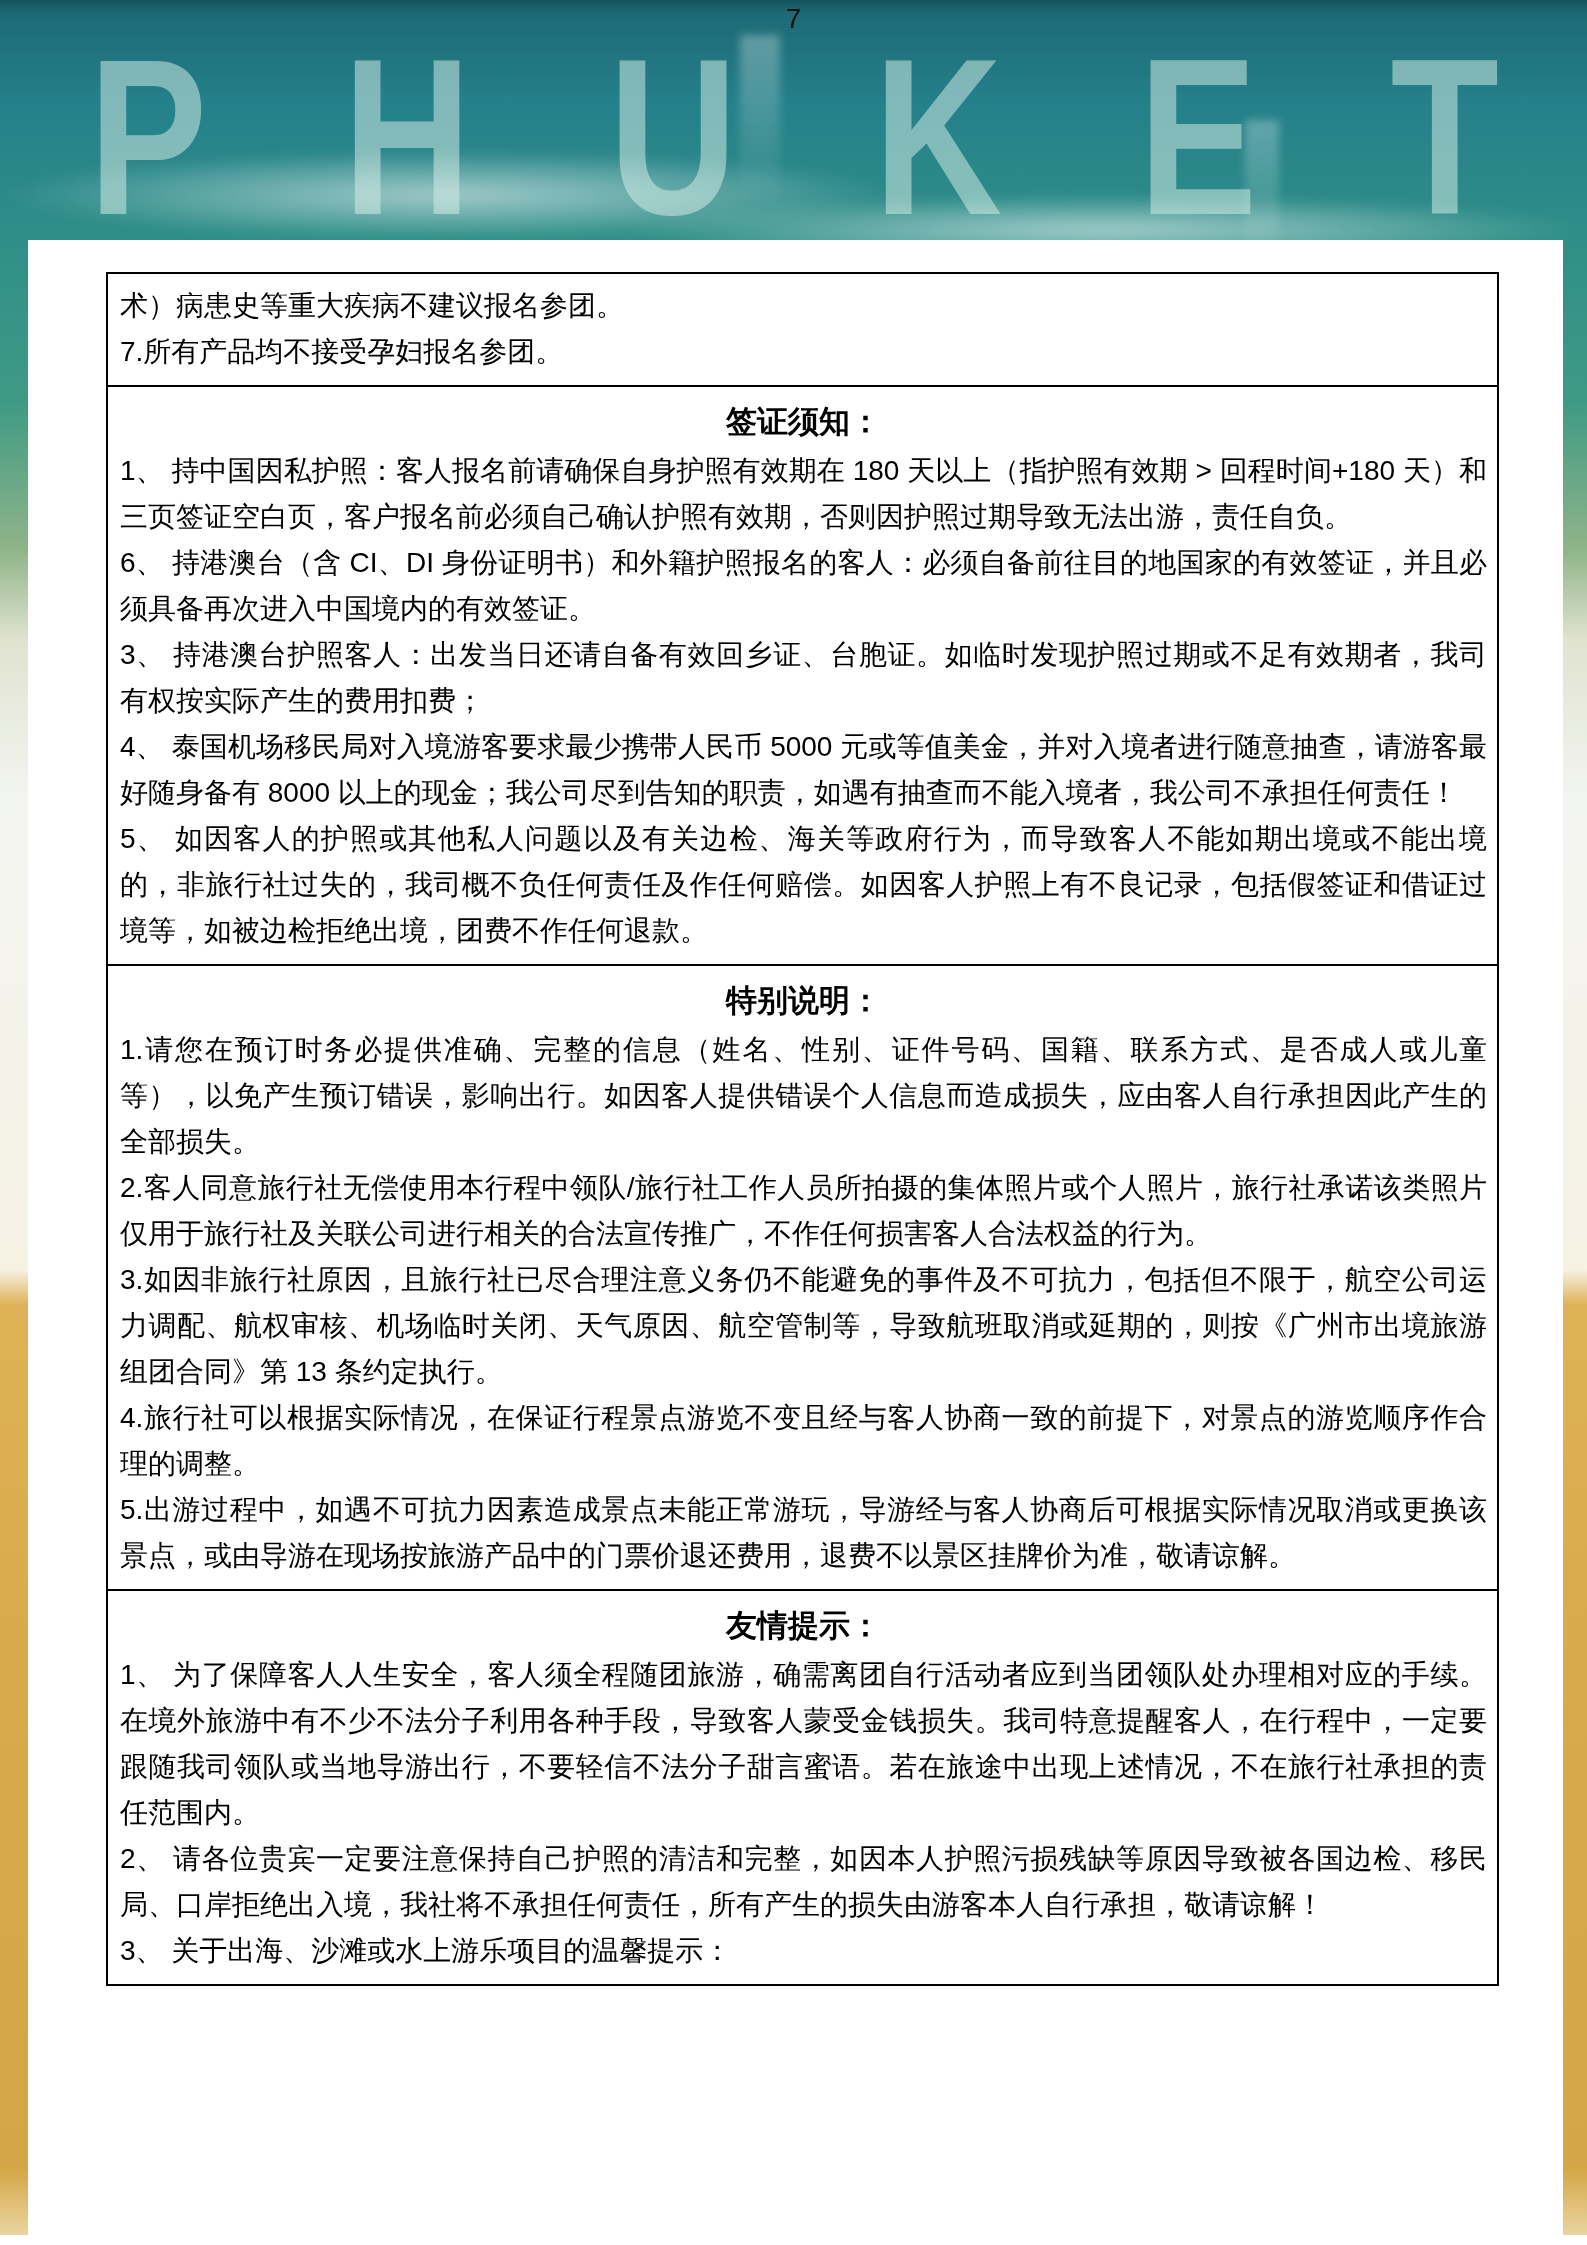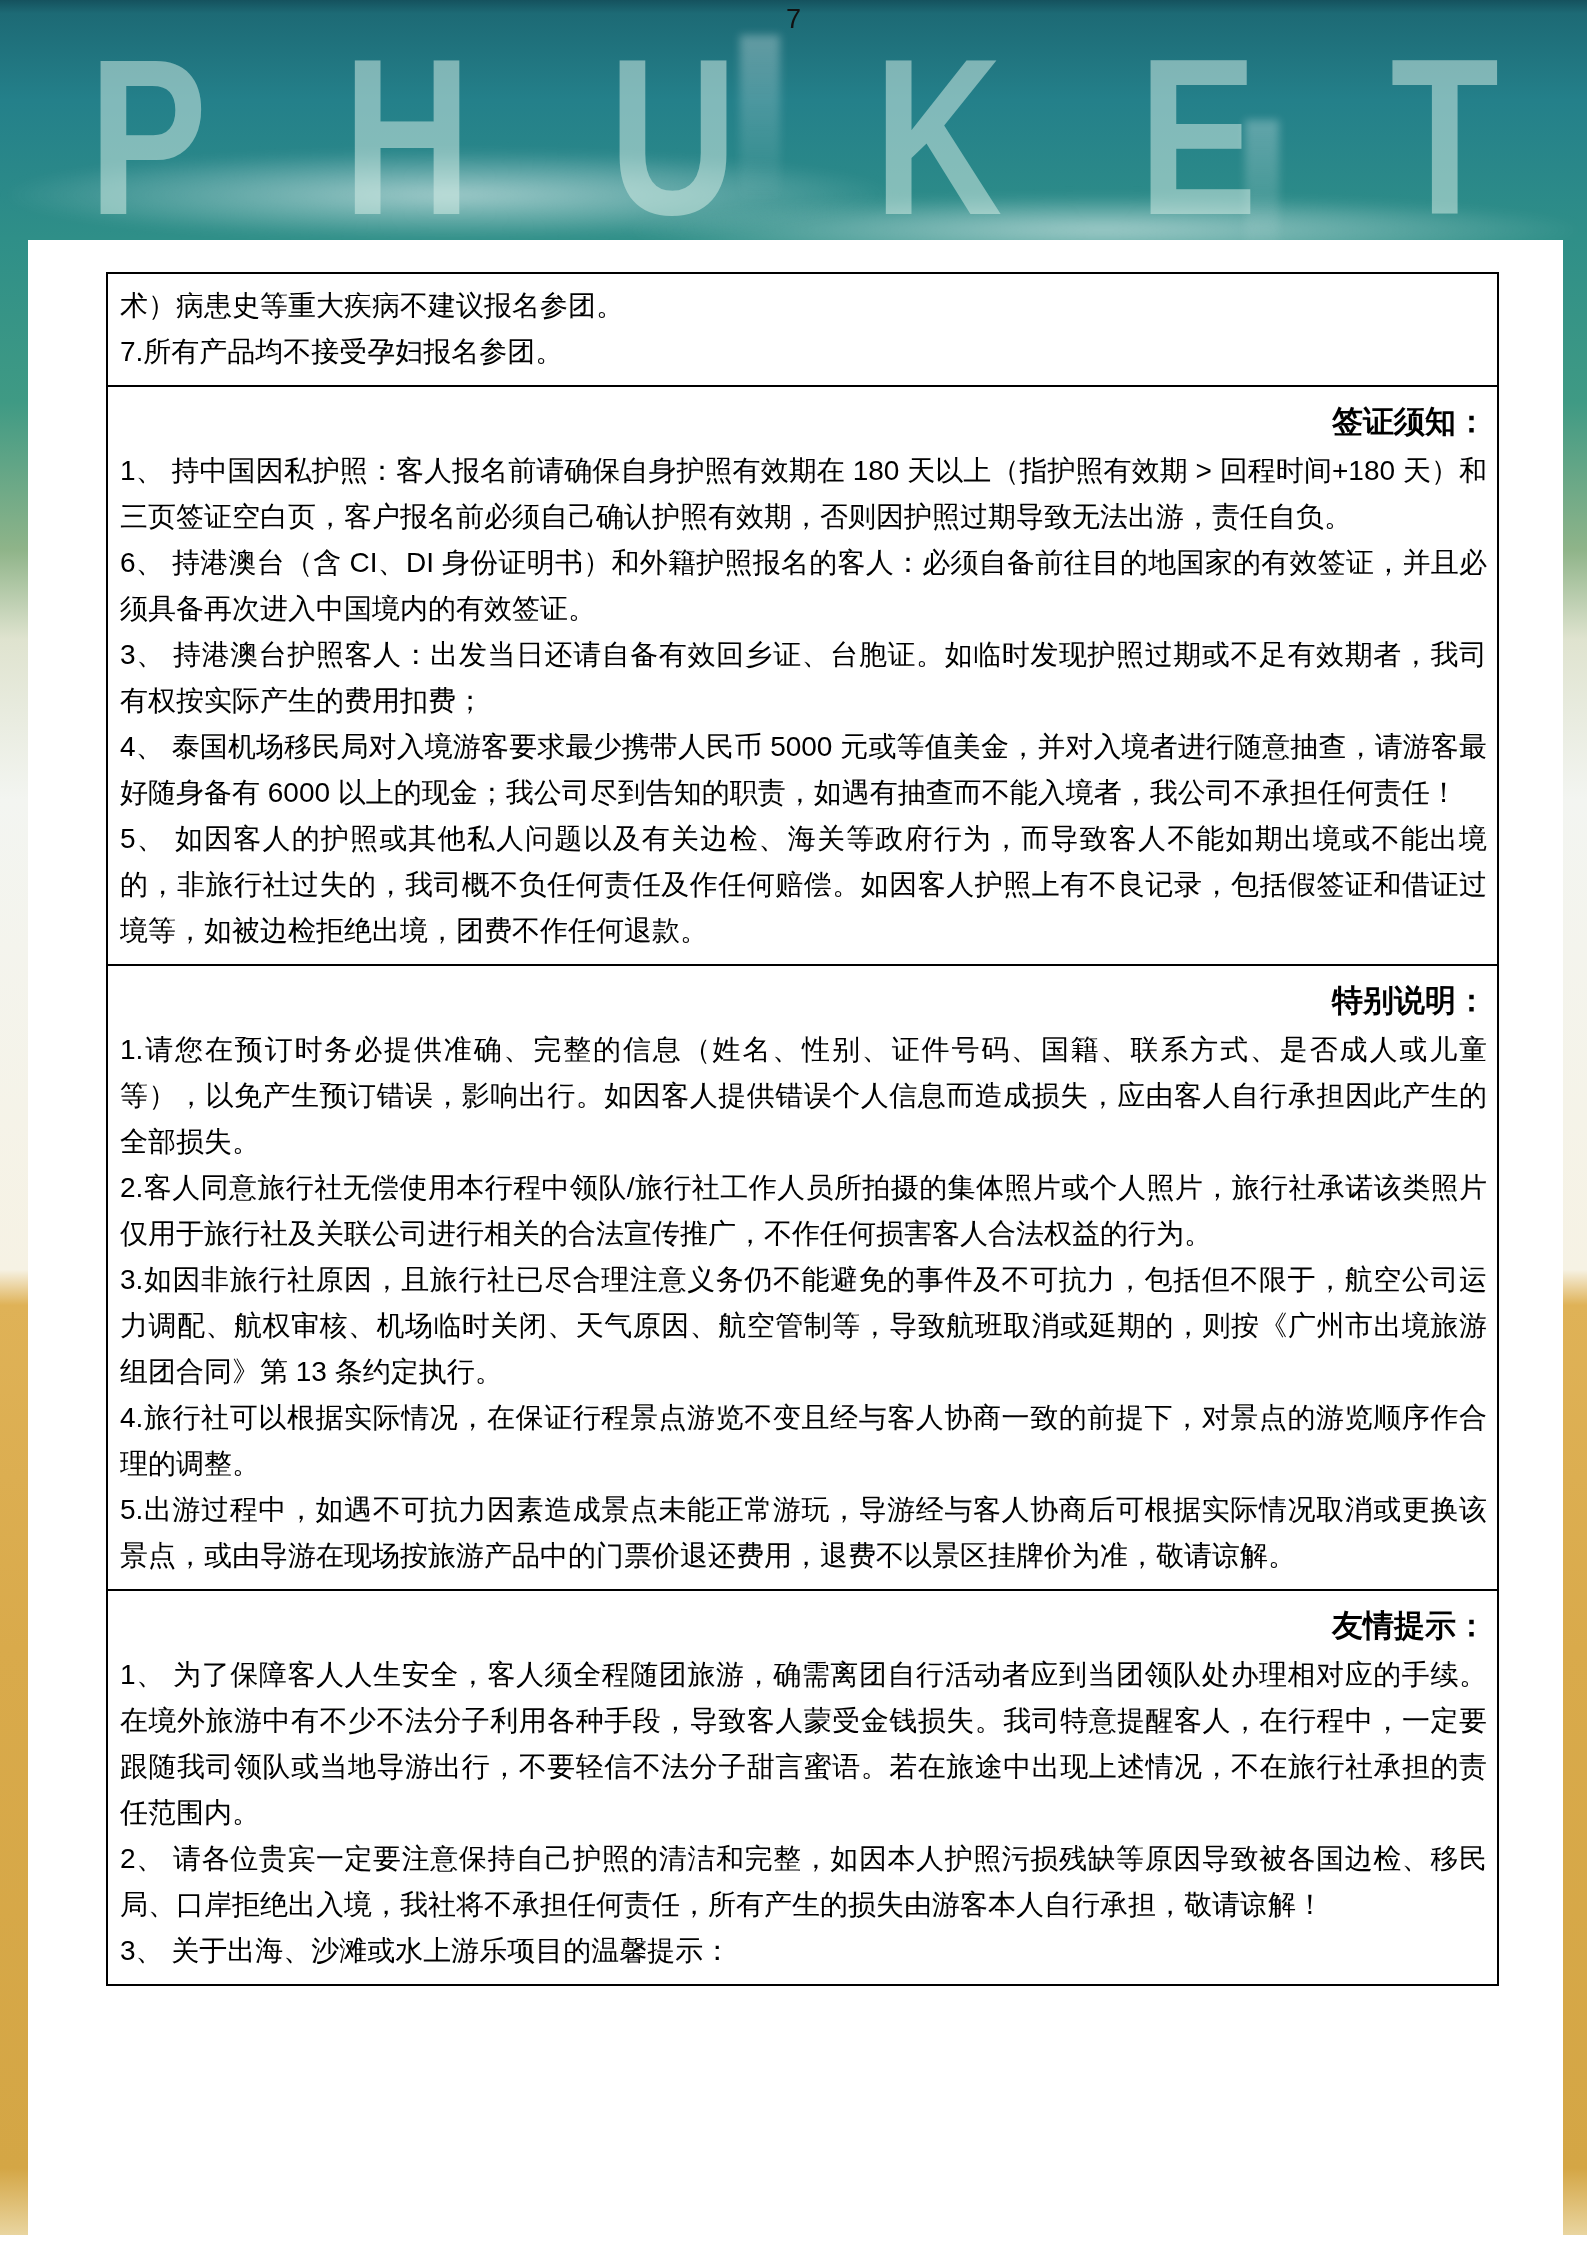--- a/index.html
+++ b/index.html
@@ -80,21 +80,21 @@
   .section {
     padding: 9px 10px 10px 12px;
     border-top: 2px solid #000;
   }
   .section:first-child { border-top: none; }
   .section-heading {
     margin: 0;
     font-size: 31px;
     line-height: 52px;
     font-weight: bold;
-    text-align: right;
+    text-align: center;
   }
   .section p {
     margin: 0;
     font-size: 28px;
     line-height: 46px;
     text-align: justify;
     text-align-last: left;
     word-break: break-all;
   }
 </style>
@@ -124,21 +124,21 @@
     <div class="section">
       <p>术）病患史等重大疾病不建议报名参团。</p>
       <p>7.所有产品均不接受孕妇报名参团。</p>
     </div>
 
     <div class="section">
       <h2 class="section-heading">签证须知：</h2>
       <p>1、 持中国因私护照：客人报名前请确保自身护照有效期在 180 天以上（指护照有效期 &gt; 回程时间+180 天）和三页签证空白页，客户报名前必须自己确认护照有效期，否则因护照过期导致无法出游，责任自负。</p>
       <p>6、 持港澳台（含 CI、DI 身份证明书）和外籍护照报名的客人：必须自备前往目的地国家的有效签证，并且必须具备再次进入中国境内的有效签证。</p>
       <p>3、 持港澳台护照客人：出发当日还请自备有效回乡证、台胞证。如临时发现护照过期或不足有效期者，我司有权按实际产生的费用扣费；</p>
-      <p>4、 泰国机场移民局对入境游客要求最少携带人民币 5000 元或等值美金，并对入境者进行随意抽查，请游客最好随身备有 6000 以上的现金；我公司尽到告知的职责，如遇有抽查而不能入境者，我公司不承担任何责任！</p>
+      <p>4、 泰国机场移民局对入境游客要求最少携带人民币 5000 元或等值美金，并对入境者进行随意抽查，请游客最好随身备有 8000 以上的现金；我公司尽到告知的职责，如遇有抽查而不能入境者，我公司不承担任何责任！</p>
       <p>5、 如因客人的护照或其他私人问题以及有关边检、海关等政府行为，而导致客人不能如期出境或不能出境的，非旅行社过失的，我司概不负任何责任及作任何赔偿。如因客人护照上有不良记录，包括假签证和借证过境等，如被边检拒绝出境，团费不作任何退款。</p>
     </div>
 
     <div class="section">
       <h2 class="section-heading">特别说明：</h2>
       <p>1.请您在预订时务必提供准确、完整的信息（姓名、性别、证件号码、国籍、联系方式、是否成人或儿童等），以免产生预订错误，影响出行。如因客人提供错误个人信息而造成损失，应由客人自行承担因此产生的全部损失。</p>
       <p>2.客人同意旅行社无偿使用本行程中领队/旅行社工作人员所拍摄的集体照片或个人照片，旅行社承诺该类照片仅用于旅行社及关联公司进行相关的合法宣传推广，不作任何损害客人合法权益的行为。</p>
       <p>3.如因非旅行社原因，且旅行社已尽合理注意义务仍不能避免的事件及不可抗力，包括但不限于，航空公司运力调配、航权审核、机场临时关闭、天气原因、航空管制等，导致航班取消或延期的，则按《广州市出境旅游组团合同》第 13 条约定执行。</p>
       <p>4.旅行社可以根据实际情况，在保证行程景点游览不变且经与客人协商一致的前提下，对景点的游览顺序作合理的调整。</p>
       <p>5.出游过程中，如遇不可抗力因素造成景点未能正常游玩，导游经与客人协商后可根据实际情况取消或更换该景点，或由导游在现场按旅游产品中的门票价退还费用，退费不以景区挂牌价为准，敬请谅解。</p>

